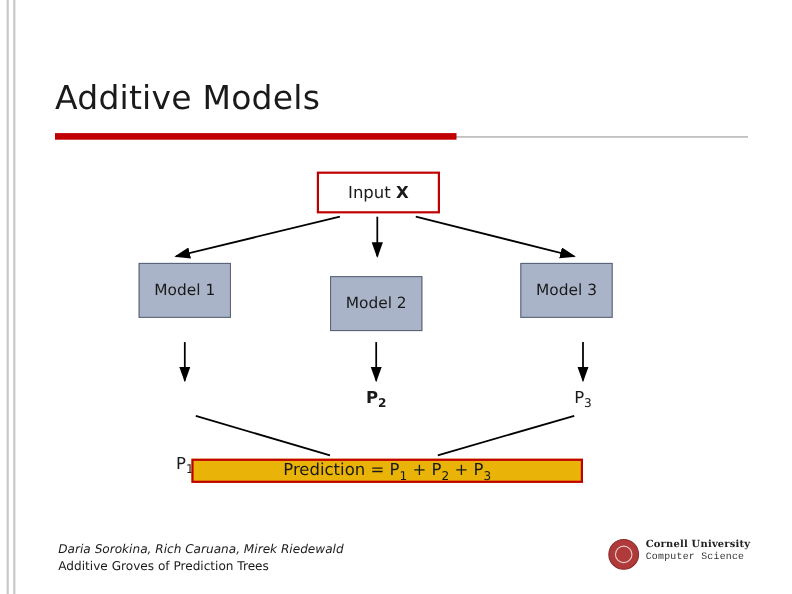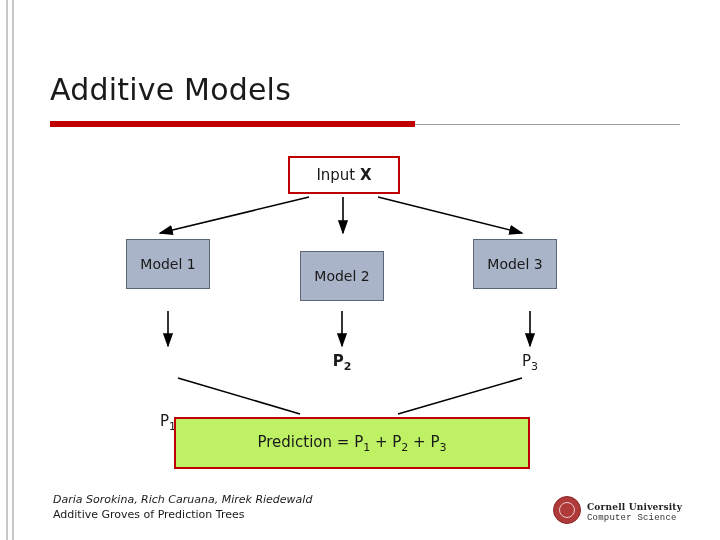--- a/index.html
+++ b/index.html
@@ -94,22 +94,22 @@
   }
   .p1 { left: 136px; top: 364px; width: 64px; margin-top: 48px; }
   .p2 { left: 310px; top: 352px; width: 64px; font-weight: bold; }
   .p3 { left: 498px; top: 352px; width: 64px; }
   .sub { font-size: 11px; vertical-align: sub; }
 
   .box-prediction {
     left: 174px;
     top: 417px;
     width: 356px;
-    height: 52px;
-    background: #bef264;
+    height: 22px;
+    background: #eab308;
     border: 2px solid #c00000;
     font-size: 15px;
   }
 
   svg.arrows {
     position: absolute;
     left: 0;
     top: 0;
     width: 720px;
     height: 540px;
@@ -126,21 +126,21 @@
   }
   .footer-text .line1 { font-style: italic; }
 
   .logo {
     position: absolute;
     left: 553px;
     top: 490px;
     width: 140px;
     height: 34px;
     display: flex;
-    align-items: flex-end;
+    align-items: flex-start;
   }
   .seal {
     width: 26px;
     height: 26px;
     border-radius: 50%;
     background: #b03a3a;
     border: 1px solid #8a2b2b;
     position: relative;
     flex: 0 0 auto;
   }

